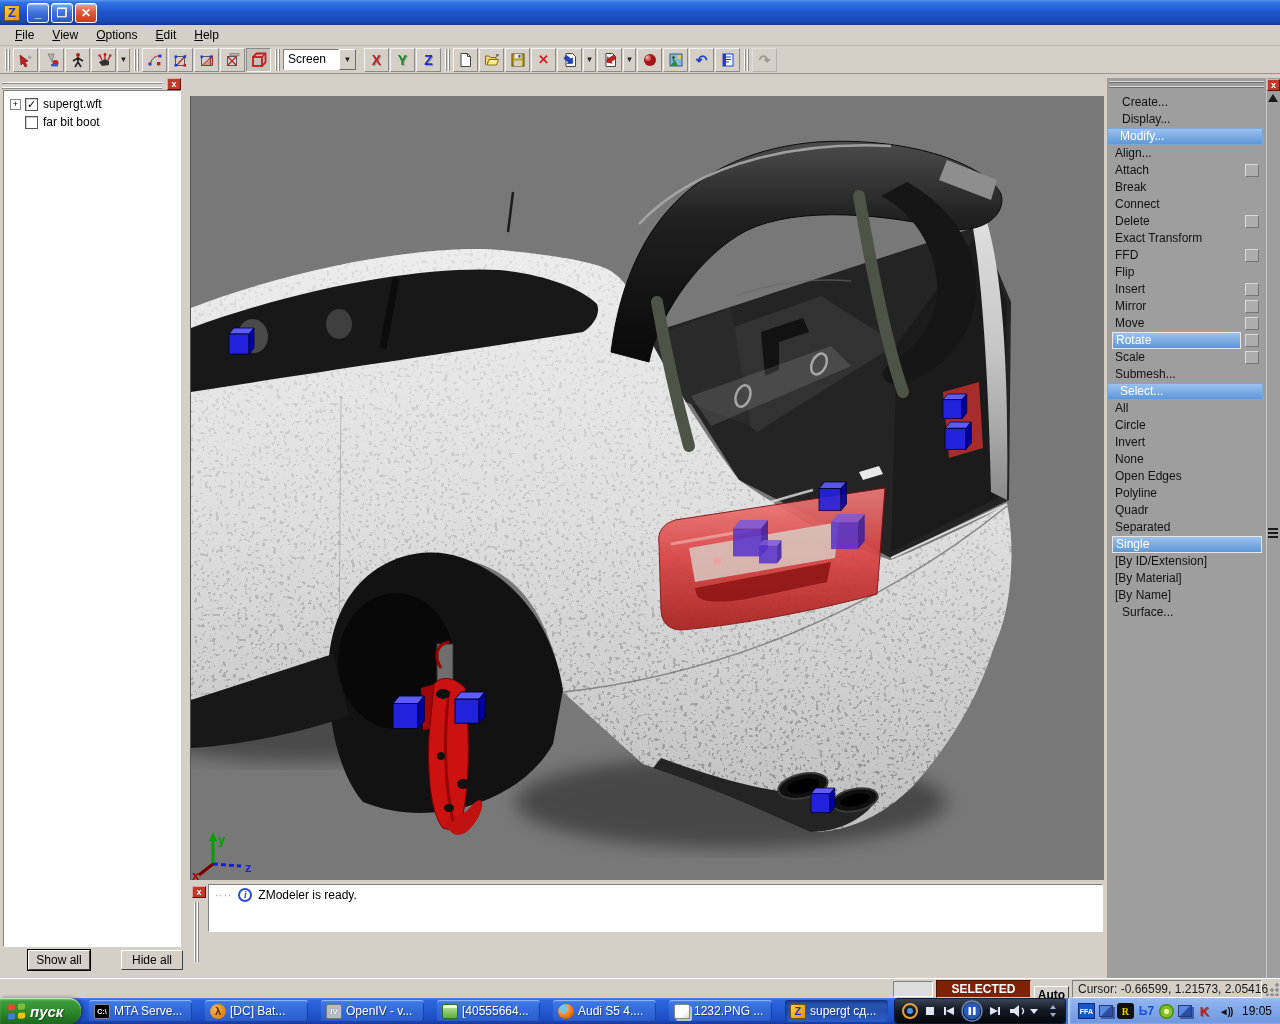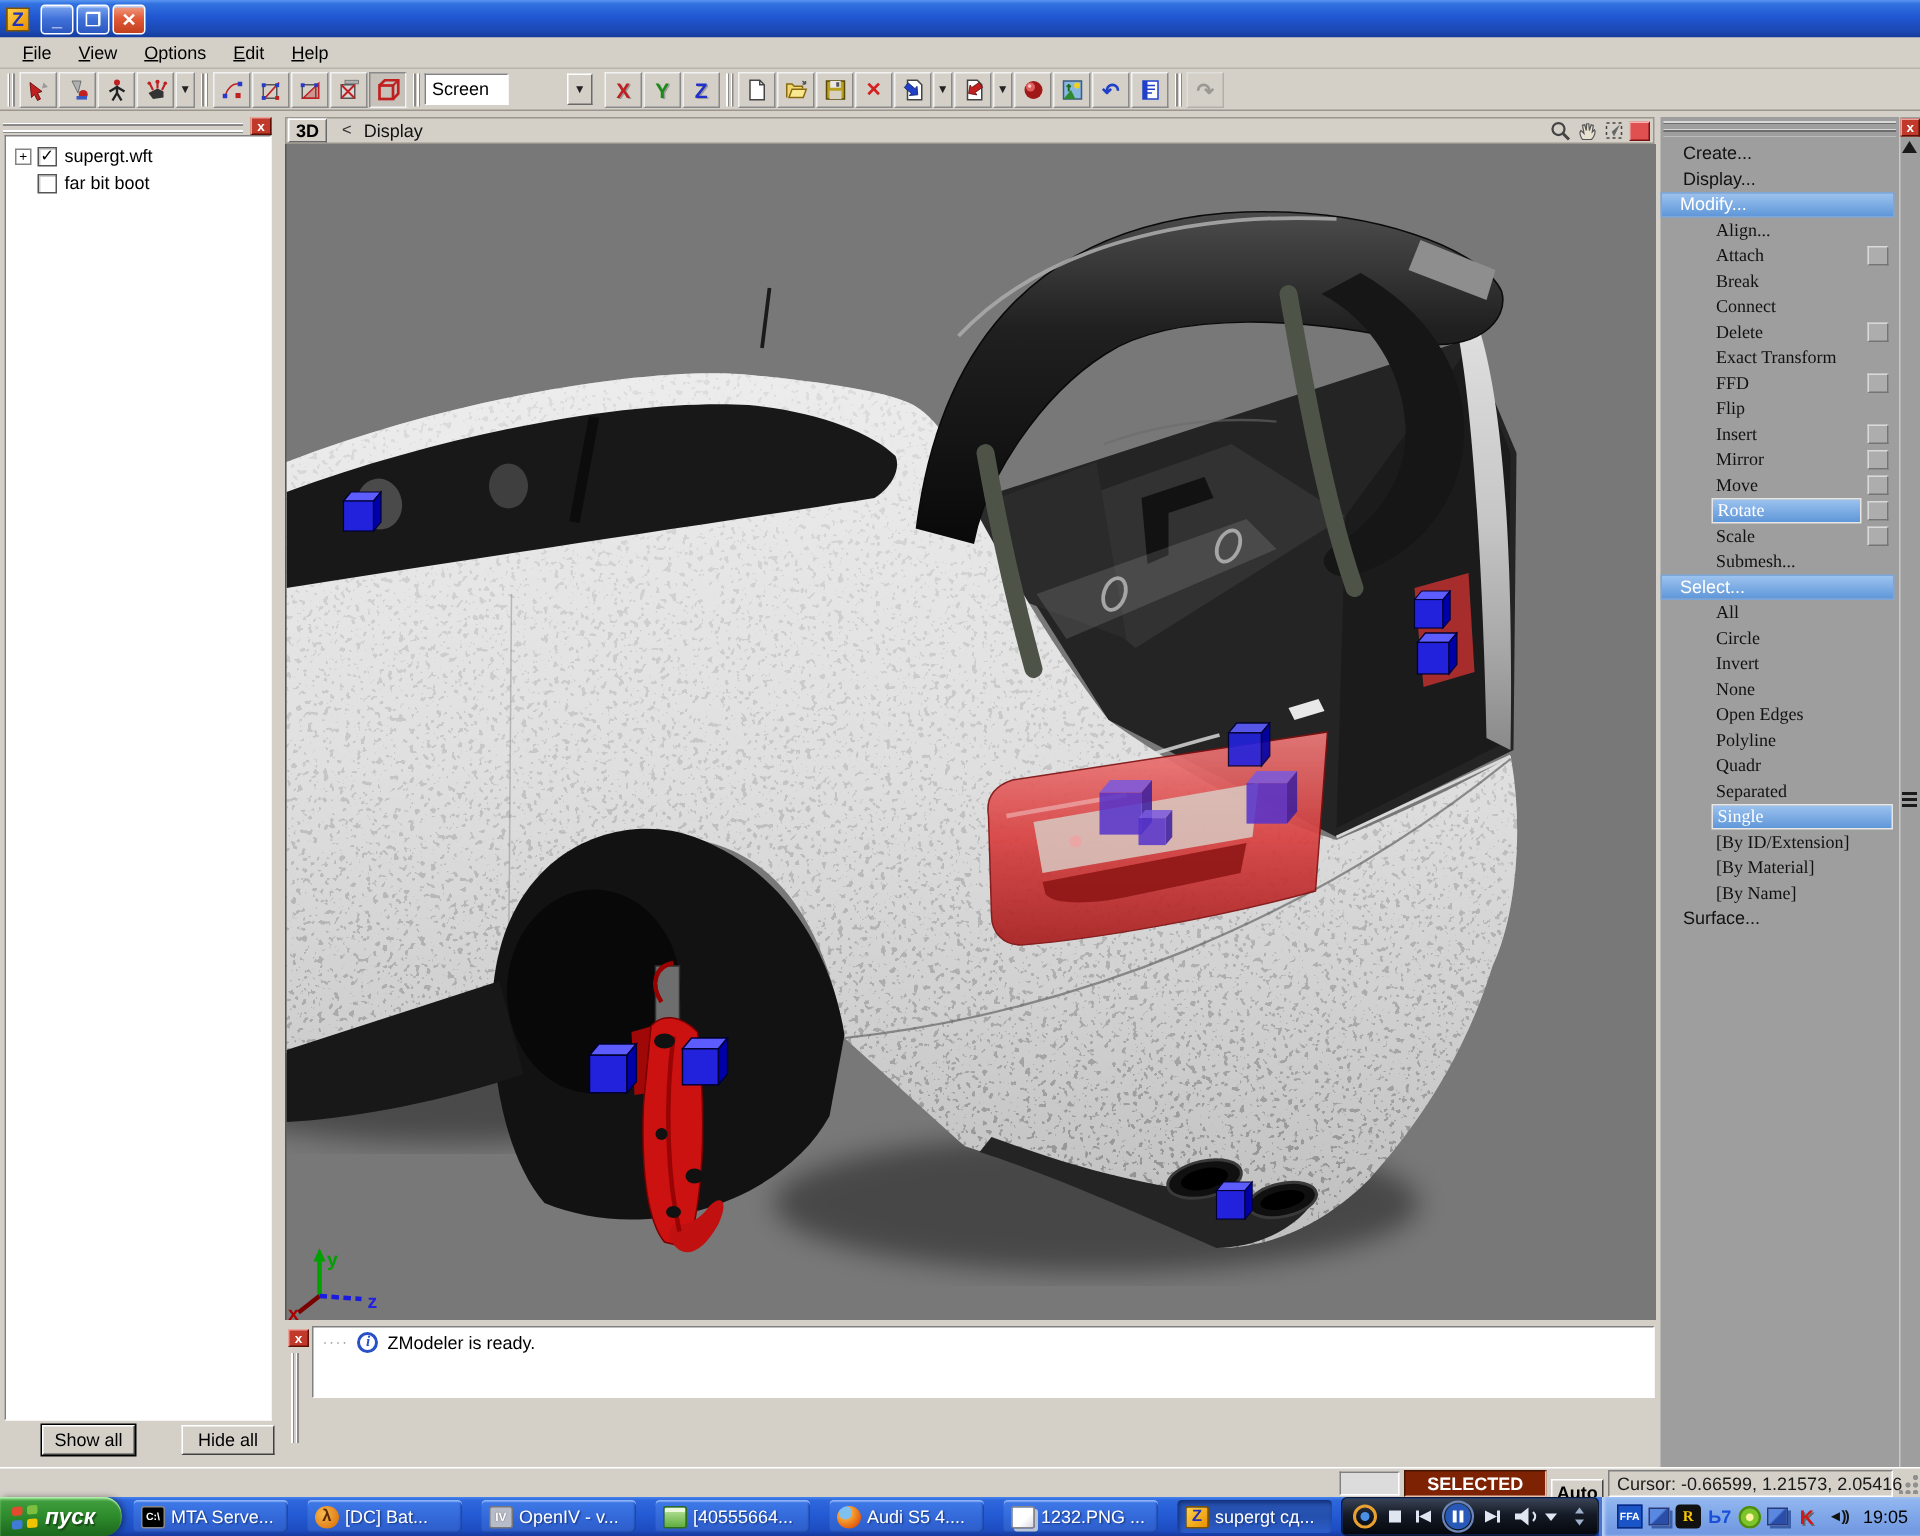--- a/index.html
+++ b/index.html
@@ -29,21 +29,21 @@
     border-bottom:1px solid #9a968e; padding-left:2px; }
   .grip-v { width:5px; height:22px; margin:0 3px;
     background:repeating-linear-gradient(90deg,#fff 0 1px,#8a8a8a 1px 2px,transparent 2px 3px); }
   .tbtn { width:25px; height:24px; display:flex; align-items:center; justify-content:center;
     border:1px solid; border-color:#f2f2f2 #8a8a8a #8a8a8a #f2f2f2; background:#d4d0c8; margin-right:1px; }
   .tbtn.pressed { border-color:#8a8a8a #f2f2f2 #f2f2f2 #8a8a8a; background:#c6c2ba; }
   .tbtn.disabled { opacity:.45; }
   .tbtn-dd { width:13px; height:24px; display:flex; align-items:center; justify-content:center;
     border:1px solid; border-color:#f2f2f2 #8a8a8a #8a8a8a #f2f2f2; background:#d4d0c8; margin-right:1px; font-size:8px; color:#222; }
   .axis-btn { width:25px; height:24px; font-weight:bold; font-size:14px; text-shadow:1px 1px 0 #9a9a9a; }
-  #screen-combo { display:flex; align-items:center; height:21px;gap:39px; }
+  #screen-combo { display:flex; align-items:center; height:21px; }
   #screen-field { width:56px; height:21px; background:#fff; border:1px solid; border-color:#808080 #fff #fff #808080;
     font-size:12px; padding:2px 4px; color:#000; }
   #screen-dd { width:17px; height:21px; background:#d4d0c8; border:1px solid; border-color:#fff #6a6a6a #6a6a6a #fff;
     font-size:8px; color:#222; display:flex; align-items:center; justify-content:center; }
 
   
   #left-panel { left:0; top:76px; width:186px; height:902px; background:#d4d0c8; }
   .grip-h { height:11px; position:relative;
     background:repeating-linear-gradient(180deg,transparent 0 2px,#fff 2px 3px,#8a8a8a 3px 4px,transparent 4px 5px);
     background-position:0 2px; background-size:calc(100% - 22px) 100%; background-repeat:no-repeat; }
@@ -86,21 +86,21 @@
   #log-line { display:flex; align-items:center; gap:6px; }
   #log-dots { color:#999; font-size:10px; letter-spacing:1px; }
   #info-ico { width:14px; height:14px; border-radius:50%; border:2px solid #2a50c8; color:#2a50c8; font-weight:bold;
     font-size:10px; line-height:10px; text-align:center; font-family:"Liberation Serif",serif; font-style:italic; }
 
   
   #cmd-panel { left:1107px; top:78px; width:159px; height:900px; background:#9e9e9e; }
   #cmd-grip { position:relative; height:12px; margin:1px 2px 3px 2px;
     background:repeating-linear-gradient(180deg,transparent 0 2px,#d8d8d8 2px 3px,#6e6e6e 3px 4px,transparent 4px 5px); }
   .cmd-row { display:flex; align-items:center; height:17px; font-size:12px; color:#111; padding-left:12px; }
-  .cmd-row.lvl1 { padding-left:34px;font-family:Liberation Serif, serif; }
+  .cmd-row.lvl1 { padding-left:5px; }
   .cmd-label { flex:1; padding:0 3px; line-height:15px; white-space:nowrap; }
   .cmd-row.hl-bar { padding-left:2px; margin-right:3px; background:linear-gradient(180deg,#9cc2ee 0%,#5f97d9 100%);
     color:#fff; border:1px solid #7aa6dc; }
   .cmd-row.hl-bar .cmd-label { padding-left:10px; }
   .cmd-row.hl-row .cmd-label { background:linear-gradient(180deg,#9cc2ee 0%,#5f97d9 100%); color:#fff;
     border:1px solid #e6e6e6; margin-right:4px; }
   .cmd-box { width:14px; height:13px; margin-right:7px; background:#adadad;
     border:1px solid; border-color:#d9d9d9 #757575 #757575 #d9d9d9; }
   #right-strip { left:1266px; top:78px; width:14px; height:900px; background:#9e9e9e; border-left:1px solid #c8c8c8; }
   #strip-x { position:absolute; right:0px; top:1px; width:13px; height:12px; background:#c0392b;
@@ -359,45 +359,20 @@
           <span class="cb"></span>
           <span>far bit boot</span>
         </div>
       </div>
     <div id="tree-buttons">
       <div class="xp-btn focused">Show all</div>
       <div class="xp-btn">Hide all</div>
     </div>
   </div>
 
-  <div id="vp-header" class="abs">
-    <div id="vp-3d">3D</div>
-    <div id="vp-back">&lt;</div>
-    <div id="vp-view-label">Display</div>
-    <div id="vp-tools">
-      <div class="vp-ico">
-        <svg width="14" height="14">
-            <circle cx="6" cy="6" r="4" fill="none" stroke="#444" stroke-width="1.5"></circle>
-            <path d="M9 9 L13 13" stroke="#444" stroke-width="2"></path>
-          </svg>
-      </div>
-      <div class="vp-ico">
-        <svg width="14" height="14">
-            <path d="M4 13 C2 10 2 8 3 7 L5 9 L4 3.5 L5.5 3.2 L6.5 7 L6.8 2.5 L8.2 2.5 L8.6 7 L9.8 3.2 L11.2 3.6 L10.5 8 L12 6.5 C13 7.5 12 11 10 13 Z" fill="#e8e0d0" stroke="#555" stroke-width=".8"></path>
-          </svg>
-      </div>
-      <div class="vp-ico">
-        <svg width="14" height="14">
-            <rect x="2" y="2" width="10" height="10" fill="none" stroke="#444" stroke-dasharray="2 2"></rect>
-            <path d="M11 3 L7 11 L5.5 7.8 Z" fill="#666"></path>
-          </svg>
-      </div>
-      <div id="vp-max"></div>
-    </div>
-  </div>
 
   <div id="vp-canvas" class="abs">
     <svg width="913" height="784" viewBox="0 0 913 784">
       <defs>
         <linearGradient id="bodyGrad" x1="0" y1="0" x2="0" y2="1">
           <stop offset="0" stop-color="#dedede"></stop>
             <stop offset=".45" stop-color="#c6c6c6"></stop>
           <stop offset=".75" stop-color="#a8a8a8"></stop>
             <stop offset="1" stop-color="#8a8a8a"></stop>
         </linearGradient>

